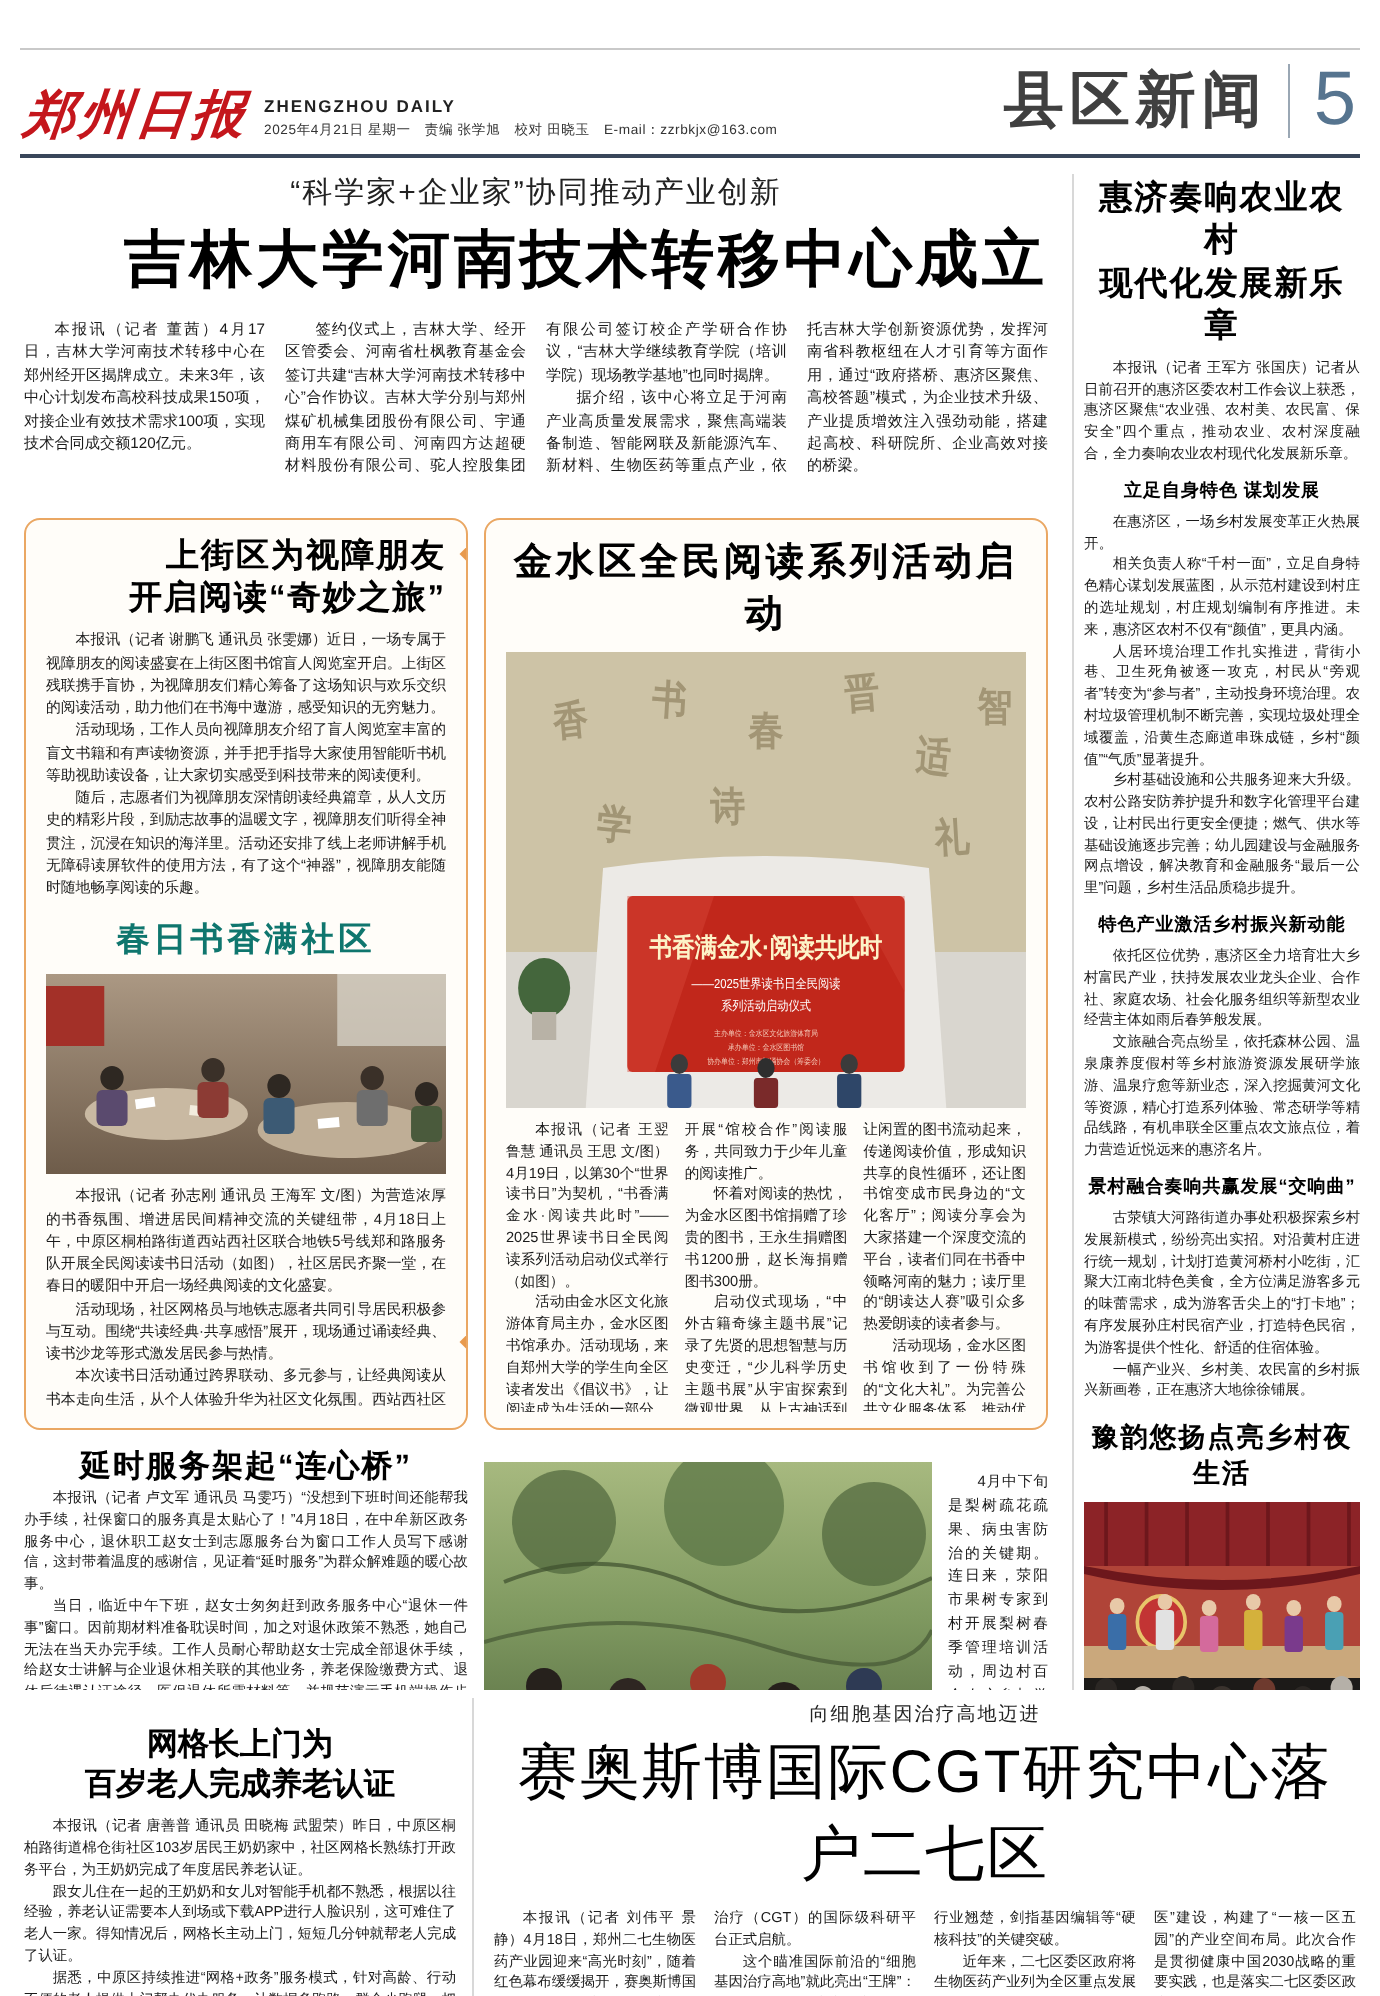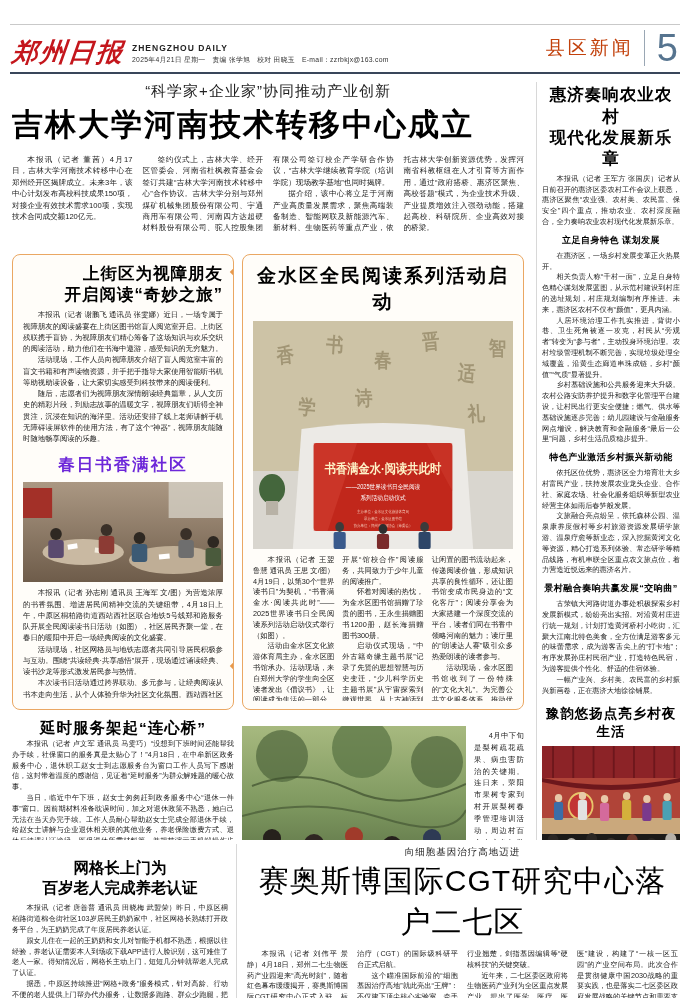--- a/index.html
+++ b/index.html
@@ -9,44 +9,44 @@
   
   .masthead { margin:24px 10px 0; border-top:1px solid #c9c9c9; border-bottom:2px solid #39465a;
               padding:5px 2px 6px; display:flex; justify-content:space-between; align-items:flex-end; }
   .mh-left { display:flex; align-items:flex-end; gap:8px; }
   .logo-cn { font-family:"Liberation Serif", serif; font-weight:900; font-style:italic;
              color:#c4161c; font-size:26px; letter-spacing:2px; transform:skewX(-6deg); line-height:1; }
   .mh-meta { padding-bottom:1px; }
   .logo-en { font-size:8.5px; font-weight:bold; letter-spacing:1px; color:#222; }
   .dateline { font-size:6.8px; color:#333; margin-top:2px; letter-spacing:.3px; }
   .mh-right { display:flex; align-items:center; gap:10px; }
-  .section-title { font-size:19px; font-weight:400; color:#c2410c; letter-spacing:3px; }
+  .section-title { font-size:30px; font-weight:700; color:#404040; letter-spacing:3px; }
   .page-num { font-size:38px; font-weight:300; color:#56748f; border-left:1.5px solid #9aa7b4;
               padding-left:12px; line-height:.95; }
 
   
   .body-text p, p.para { margin:0; text-indent:2em; text-align:justify; }
 
   
   .jilin { margin:8px 12px 0; }
   .kicker { text-align:center; font-size:15px; color:#222; letter-spacing:1px; }
-  .jilin-h1 { text-align:left; font-size:31px; font-weight:900; letter-spacing:2px; margin:3px 0 8px; color:#000; }
+  .jilin-h1 { text-align:right; font-size:31px; font-weight:900; letter-spacing:2px; margin:3px 0 8px; color:#000; }
   .jilin-body { column-count:4; column-gap:10px; font-size:7.6px; line-height:1.5;
                 height:90px; overflow:hidden; }
 
   
   .boxes { display:flex; gap:8px; margin:10px 12px 0; height:456px; }
   .obox { border:1.5px solid #eaa763; border-radius:8px; padding:8px 10px; position:relative; overflow:hidden; background:#fffdf9; }
   .obox .diamond { position:absolute; width:6px; height:6px; background:#e89a4e; transform:rotate(45deg); }
   .box-left { width:222px; display:flex; flex-direction:column; }
   .box-mid { flex:1; display:flex; flex-direction:column; }
   .h2-2line { text-align:right; font-size:16.5px; font-weight:800; line-height:1.25; color:#000; letter-spacing:1px; }
   .box-left .body-text { font-size:7.4px; line-height:1.52; margin-top:5px; overflow:hidden; }
   .shangjie-body { height:136px; }
-  .chunri-h { text-align:center; font-size:16.5px; font-weight:800; letter-spacing:2px; margin-top:9px; color:#6d28d9; }
+  .chunri-h { text-align:center; font-size:16.5px; font-weight:800; letter-spacing:2px; margin-top:9px; color:#0f766e; }
   .chunri-photo { width:100%; height:100px; margin-top:6px; display:block; }
   .chunri-body { flex:1; }
   .jinshui-h { text-align:center; font-size:19px; font-weight:800; letter-spacing:2px; color:#000; }
   .jinshui-photo { width:100%; height:228px; margin-top:6px; display:block; }
   .jinshui-body { column-count:3; column-gap:8px; font-size:7.3px; line-height:1.48; margin-top:6px; flex:1; overflow:hidden; }
 
   
   .midrow { display:flex; gap:8px; margin:8px 12px 0; height:150px; }
   .yanshi { width:222px; overflow:hidden; }
   .yanshi h2 { text-align:center; font-size:15.5px; font-weight:800; letter-spacing:1px; color:#000; }

